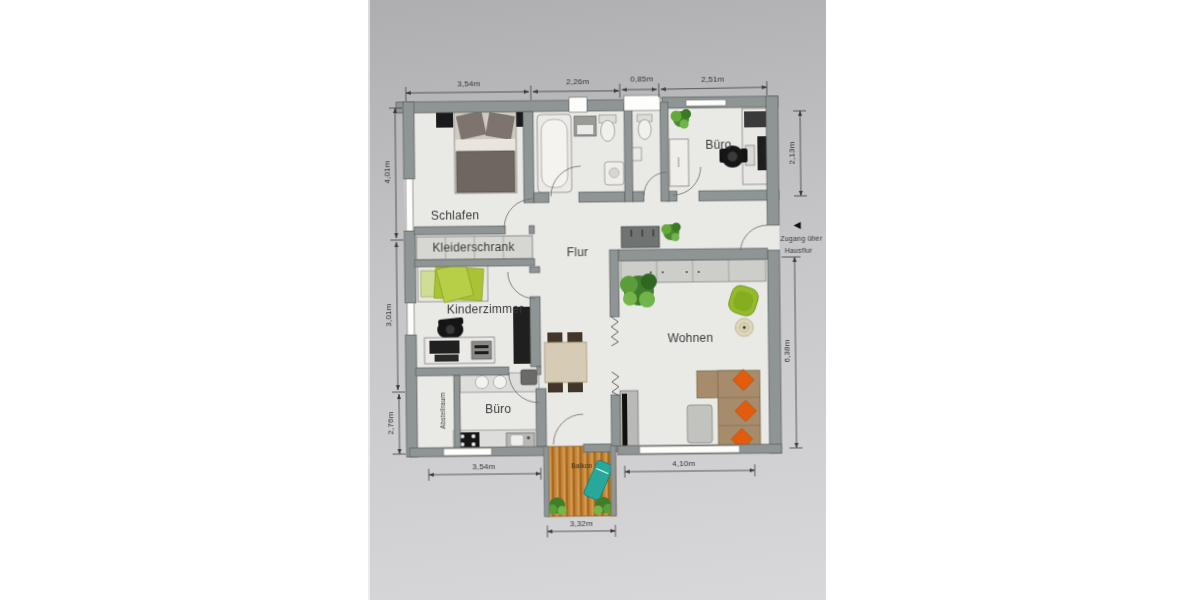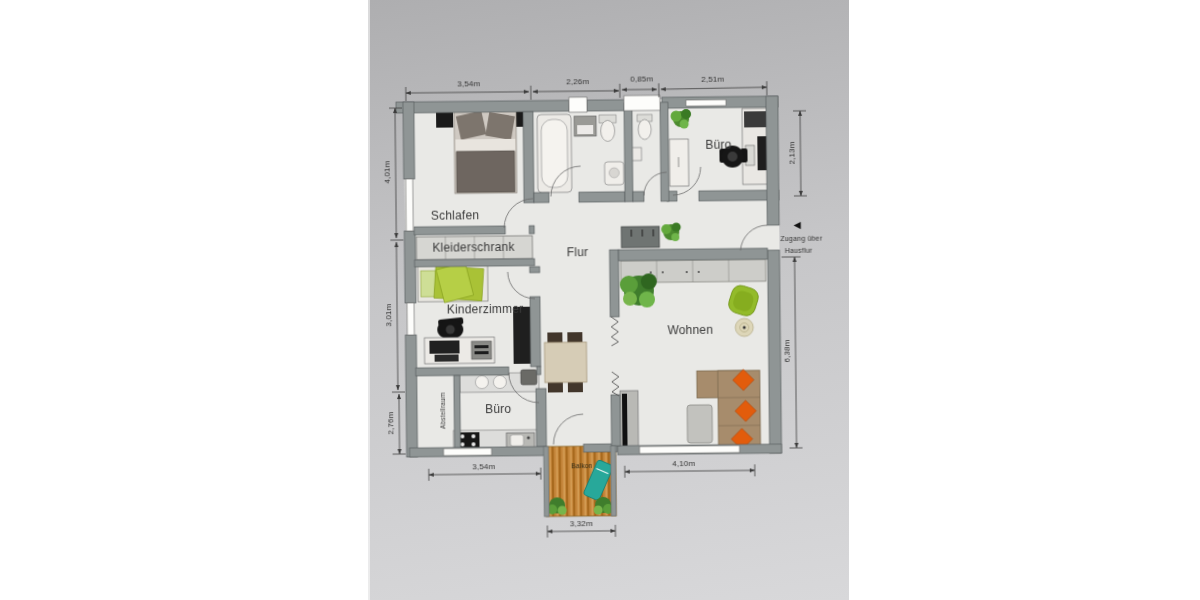--- a/index.html
+++ b/index.html
@@ -1,20 +1,20 @@
 <!DOCTYPE html>
 <html><head>
 <meta charset="utf-8">
 <style>
   html,body{margin:0;padding:0;background:#ffffff;}
   .stage{position:relative;width:1200px;height:600px;background:#ffffff;overflow:hidden;
          font-family:"Liberation Sans", sans-serif;}
   .photo{position:absolute;left:368px;top:0;width:458px;height:600px;
          background:linear-gradient(172deg,#aeaeb0 0%,#c6c6c8 45%,#d8d8da 100%);
-         box-shadow:inset 2px 0 0 rgba(255,255,255,.55);padding-left:23px;}
+         box-shadow:inset 2px 0 0 rgba(255,255,255,.55);}
   .plan{position:absolute;left:0;top:0;width:458px;height:600px;
         transform:rotate(-0.6deg);filter:blur(0.25px);}
   .plan svg{position:absolute;left:0;top:0;}
   .lbl{position:absolute;color:#343434;font-size:8px;line-height:1;white-space:nowrap;
        transform:translate(-50%,-50%);letter-spacing:.2px;}
   .lbl.v{transform:translate(-50%,-50%) rotate(-90deg);}
   .lbl.small{font-size:7px;}
   .lbl.tiny{font-size:6.5px;}
   .lbl.room{font-size:12px;color:#3a3a3a;}
   .arrowglyph{position:absolute;color:#111;font-size:12px;line-height:1;
@@ -304,21 +304,21 @@
 
       <span class="lbl" style="left:114px;top:466px">3,54m</span>
       <span class="lbl" style="left:314px;top:465px">4,10m</span>
       <span class="lbl" style="left:211px;top:524px">3,32m</span>
 
       <span class="lbl room" style="left:88px;top:214px">Schlafen</span>
       <span class="lbl room small" style="left:106px;top:246px">Kleiderschrank</span>
       <span class="lbl room" style="left:210px;top:252px">Flur</span>
       <span class="lbl room" style="left:352px;top:146px">Büro</span>
       <span class="lbl room" style="left:117px;top:308px">Kinderzimmer</span>
-      <span class="lbl room" style="left:322px;top:331px">Wohnen</span>
+      <span class="lbl room" style="left:322px;top:339px">Wohnen</span>
       <span class="lbl room" style="left:129px;top:408px">Büro</span>
       <span class="lbl tiny v" style="left:74px;top:409px">Abstellraum</span>
       <span class="lbl tiny" style="left:212px;top:466px;color:#2e2a18">Balkon</span>
 
       <span class="arrowglyph" style="left:430px;top:227px">◄</span>
       <span class="lbl small" style="left:434px;top:240px">Zugang über</span>
       <span class="lbl small" style="left:431px;top:252px">Hausflur</span>
 
     </div>
   </div>

